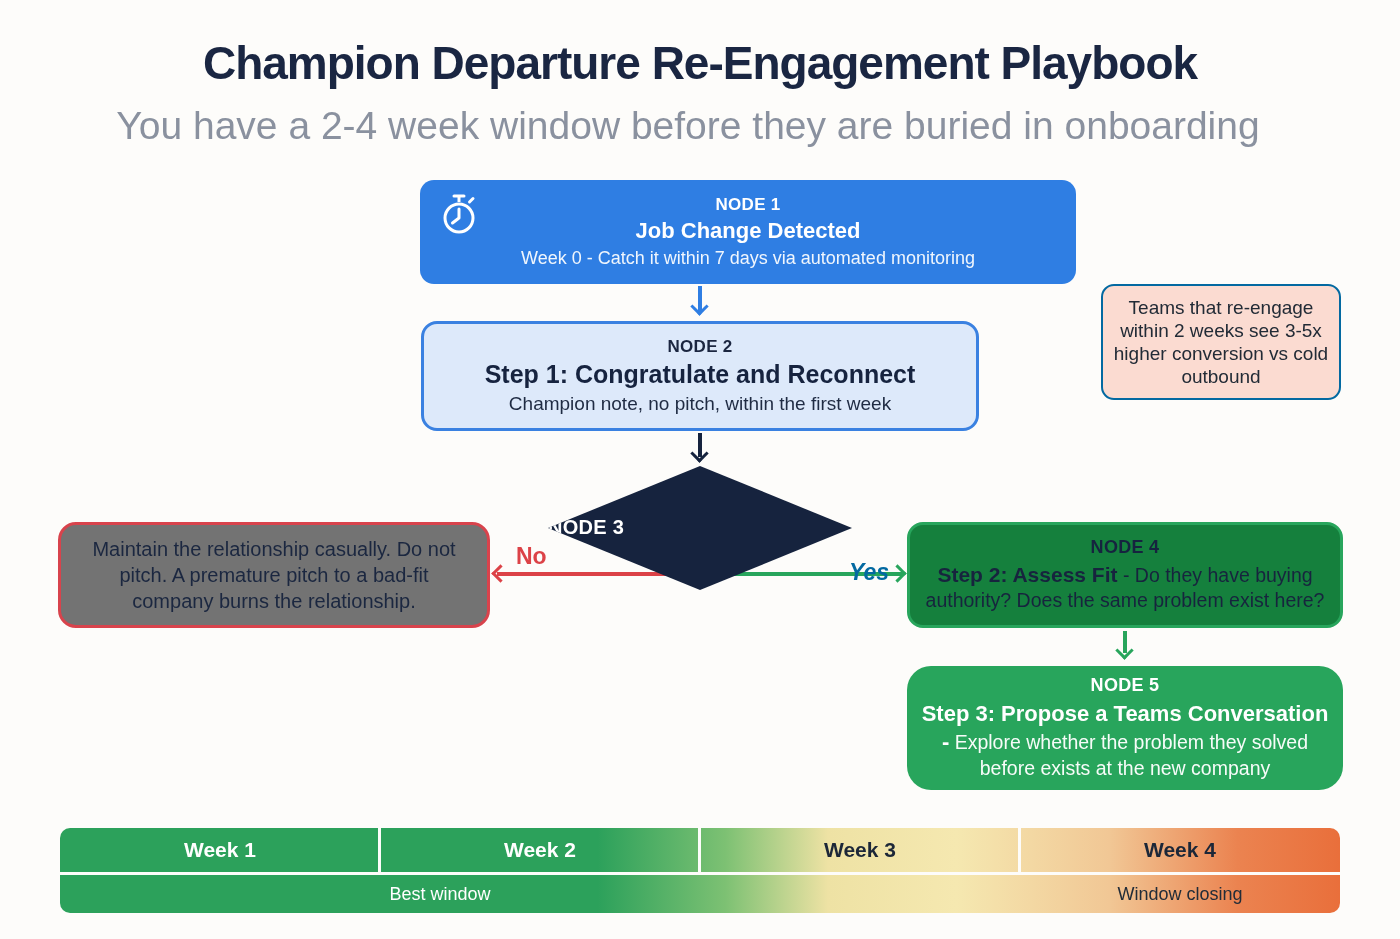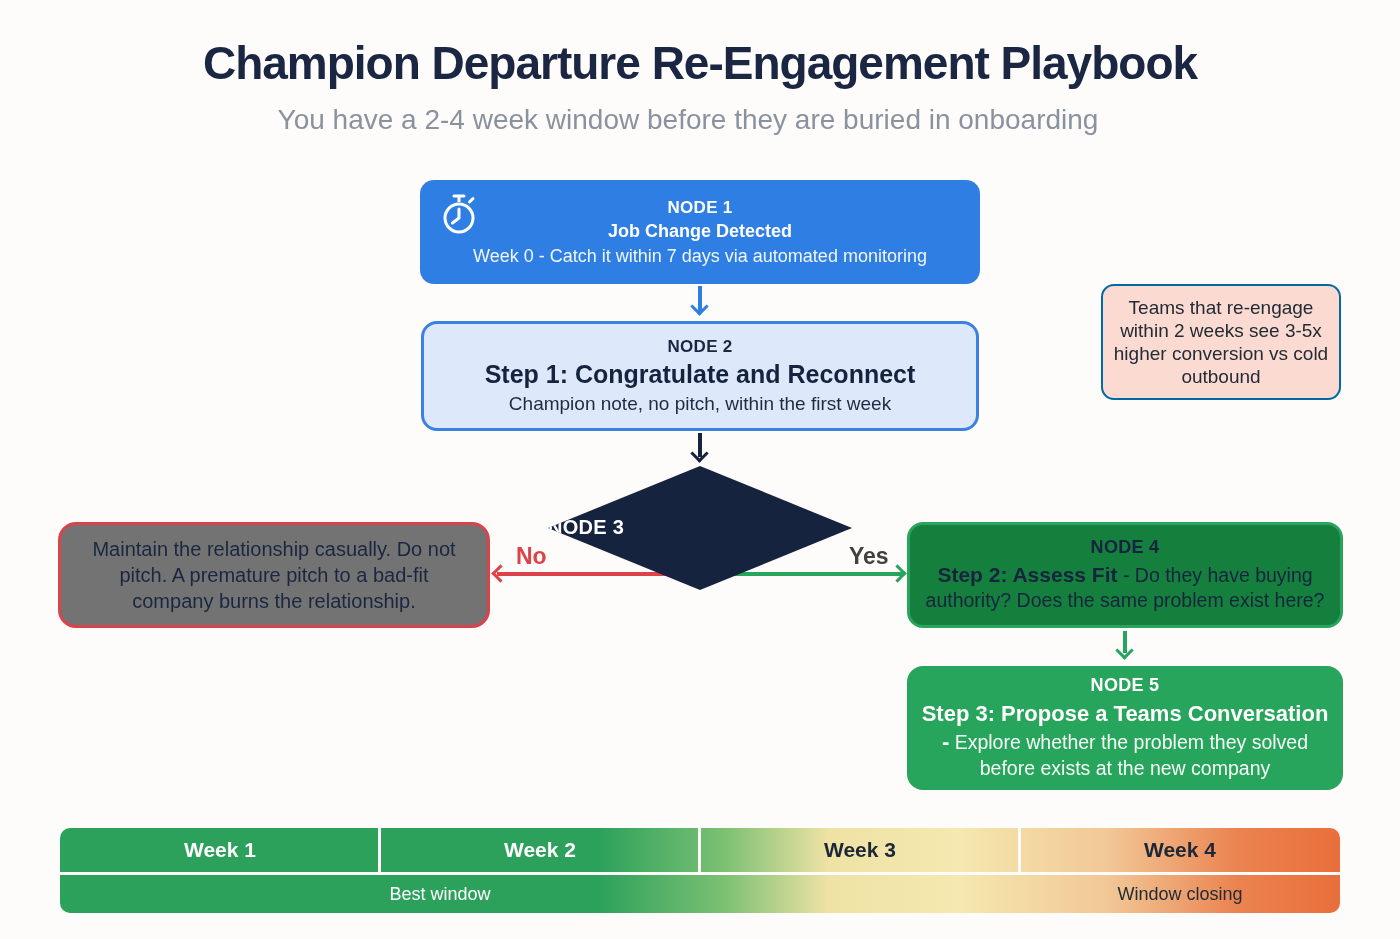--- a/index.html
+++ b/index.html
@@ -13,33 +13,33 @@
   .stage { position:relative; width:1400px; height:939px; }
 
   
   .title {
     position:absolute; left:0; top:36px; width:1400px;
     text-align:center; font-size:46px; font-weight:bold;
     letter-spacing:-1px; color:#1A2642;
   }
   .subtitle {
     position:absolute; left:0; top:104px; width:1376px;
-    text-align:center; font-size:28px; font-weight:normal; color:#8A919F;
+    text-align:center; font-size:39px; font-weight:normal; color:#8A919F;
   }
 
   
   .card { position:absolute; display:flex; flex-direction:column; justify-content:center; align-items:center; text-align:center; }
   .node-label { font-size:17px; font-weight:bold; letter-spacing:0.3px; }
 
   
   .node1 {
-    left:420px; top:180px; width:560px; height:104px;
+    left:420px; top:180px; width:656px; height:104px;
     background:#2F7EE3; border-radius:14px; color:#FFFFFF;
   }
-  .node1 .node-title { font-size:18px; font-weight:bold; margin:3px 0 4px; }
+  .node1 .node-title { font-size:22px; font-weight:bold; margin:3px 0 4px; }
   .node1 .node-sub { font-size:18px; color:rgba(255,255,255,0.93); }
   .stopwatch { position:absolute; left:18px; top:12px; }
 
   
   .node2 {
     left:421px; top:321px; width:558px; height:110px;
     background:#DDE9FA; border:3px solid #3A81E1; border-radius:16px;
   }
   .node2 .node-label { color:#1B2640; }
   .node2 .node-title { font-size:25px; font-weight:bold; color:#16233F; margin:3px 0 4px; }
@@ -70,21 +70,21 @@
     background:#15803d; border:3px solid #28A55C; border-radius:16px;
     padding:0 10px;
   }
   .node4 .node-label { color:#16233F; font-size:18px; margin-bottom:3px; }
   .node4 .body-text { font-size:19.5px; line-height:1.3; color:#17243E; }
   .node4 .bold { font-weight:bold; font-size:21px; }
 
   
   .node5 {
     left:907px; top:666px; width:436px; height:124px;
-    background:#28A55C; border-radius:16px; color:#FFFFFF; padding:0 14px;
+    background:#28A55C; border-radius:24px; color:#FFFFFF; padding:0 14px;
   }
   .node5 .node-label { font-size:18px; margin-bottom:4px; }
   .node5 .body-text { font-size:19.5px; line-height:1.28; color:rgba(255,255,255,0.96); }
   .node5 .bold { font-weight:bold; font-size:22px; color:#FFFFFF; }
 
   
   .callout {
     left:1101px; top:284px; width:240px; height:116px;
     background:#FBDBD1; border:2px solid #0369a1; border-radius:13px;
     padding:0 6px;
@@ -95,21 +95,21 @@
   .vline, .hline { position:absolute; z-index:1; }
   .vline { width:3.5px; }
   .hline { height:3.5px; }
   .chev { position:absolute; width:13px; height:13px; border:0 solid; z-index:1; }
   .chev-down  { border-width:0 3.5px 3.5px 0; transform:rotate(45deg); }
   .chev-left  { border-width:0 0 3.5px 3.5px; transform:rotate(45deg); }
   .chev-right { border-width:3.5px 3.5px 0 0; transform:rotate(45deg); }
 
   .branch-label { position:absolute; font-size:23px; font-weight:bold; z-index:5; }
   .no-label  { left:516px; top:543px; color:#DC4247; }
-  .yes-label { left:849px; top:543px; color:#404040; }
+  .yes-label { left:849px; top:559px; color:#0369a1;font-style:italic; }
 
   
   .tl-grad {
     background:linear-gradient(90deg,
       #2CA15B 0%, #2CA15B 42%, #7DC173 52%, #EEE2A4 60%,
       #F5E8B0 70%, #F1C795 82%, #EB8350 92%, #E96F3B 100%);
   }
   .tl-row1 {
     position:absolute; left:60px; top:828px; width:1280px; height:44px;
     border-radius:10px 10px 0 0; display:flex;

